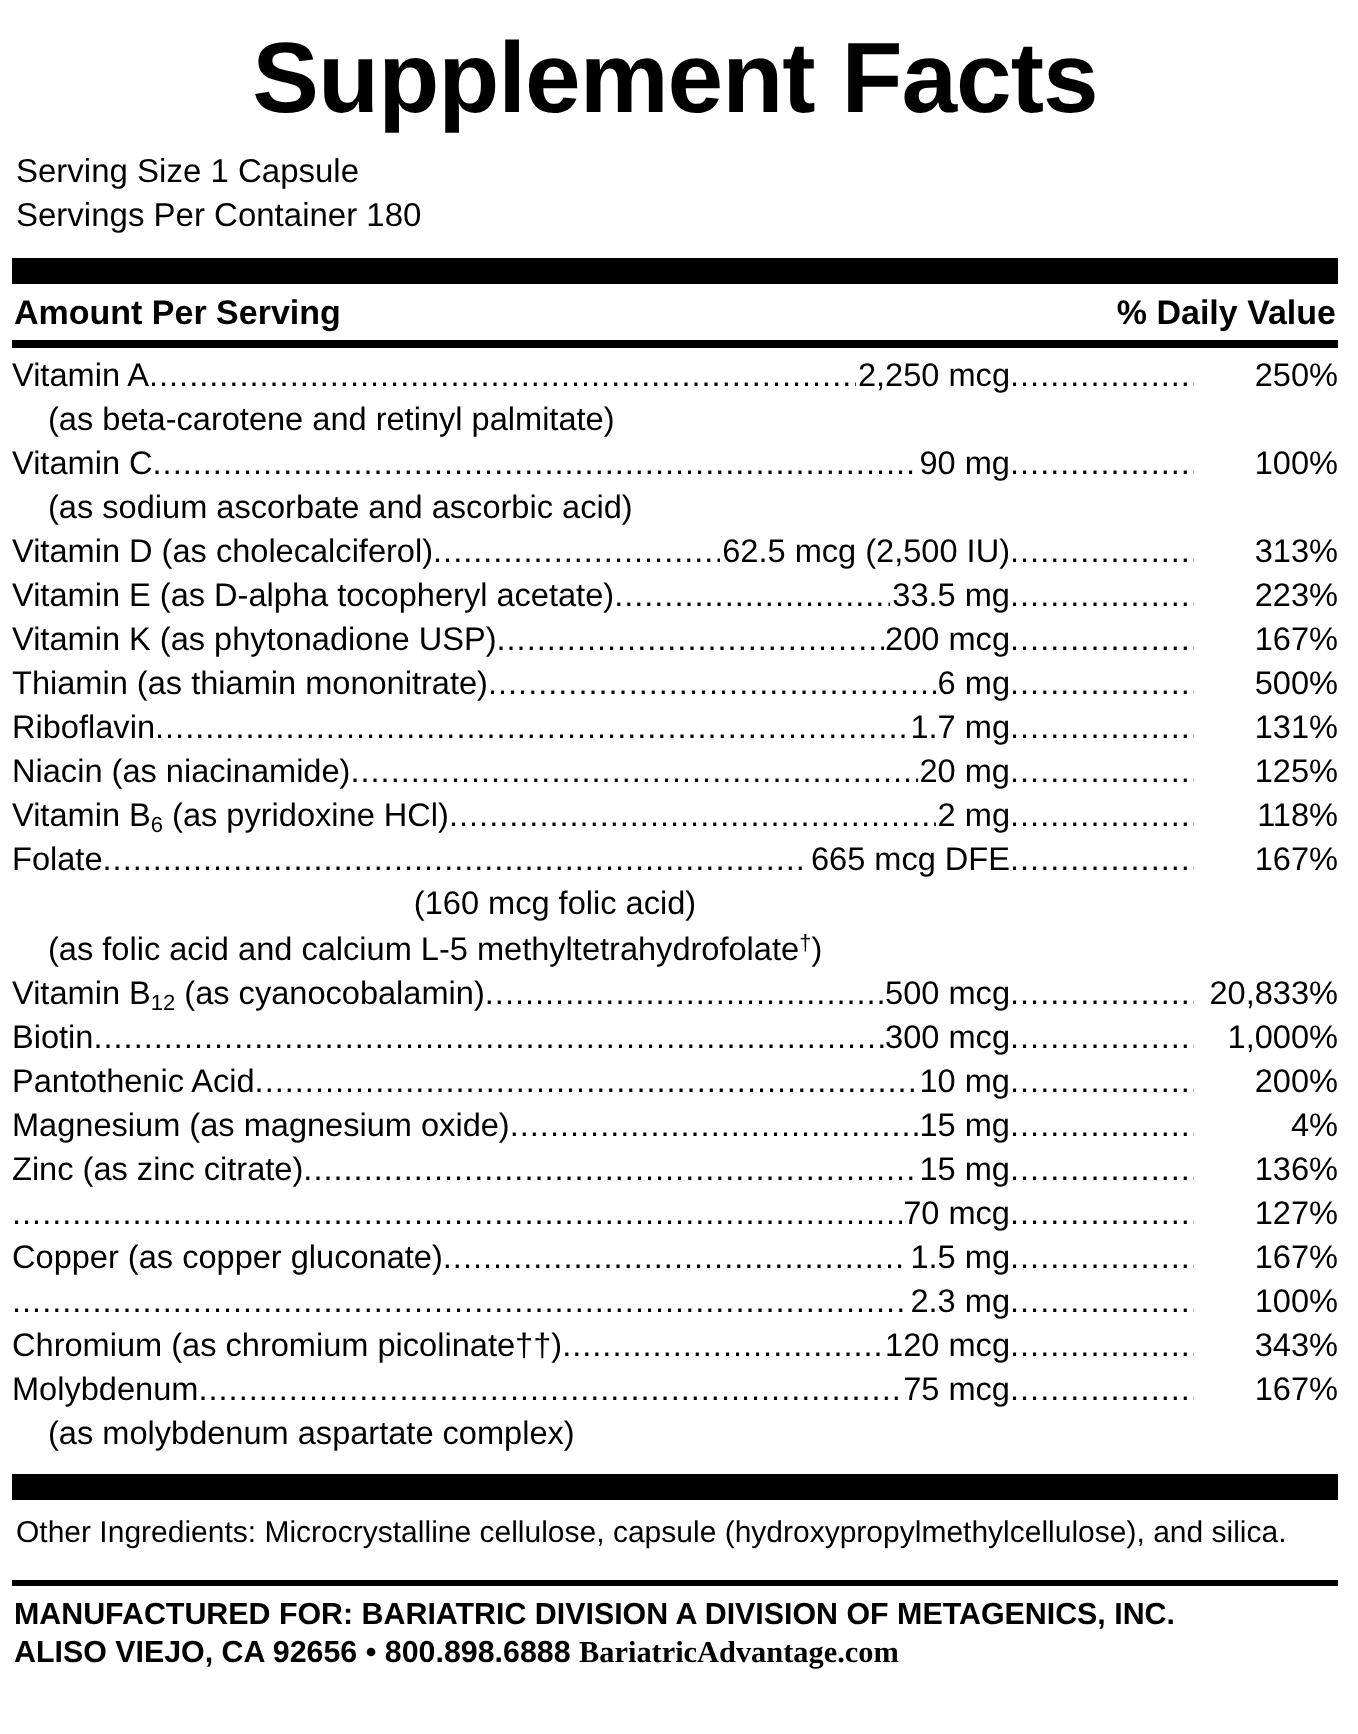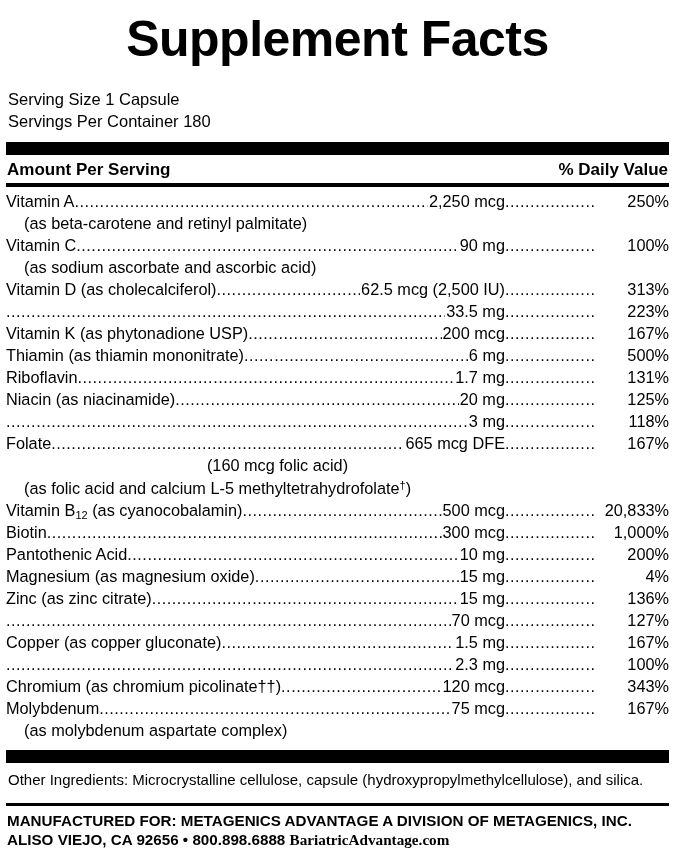--- a/index.html
+++ b/index.html
@@ -24,21 +24,21 @@
   .title {
     font-size: 50px;
     font-weight: bold;
     letter-spacing: -0.5px;
     line-height: 1.0;
     margin: 8px 0 0 0;
     text-align: center;
     white-space: nowrap;
   }
   .serving-lines {
-    margin-top: 25px;
+    margin-top: 12px;
     margin-left: 2px;
     font-size: 16.5px;
     line-height: 1.32;
   }
   .rule-thick {
     height: 13px;
     background: #000;
     margin-top: 9px;
   }
   .rule-med {
@@ -180,20 +180,21 @@
       </div>
       <div class="subline">(as sodium ascorbate and ascorbic acid)</div>
       <div class="nrow">
         <span class="nname">Vitamin D (as cholecalciferol)</span>
         <span class="dots">........................................................................................................................................................................................................</span>
         <span class="namt"> 62.5 mcg (2,500 IU) </span>
         <span class="dots2">........................................................................................................................................................................................................</span>
         <span class="ndv">313%</span>
       </div>
       <div class="nrow">
+        <span class="nname">Vitamin E (as D-alpha tocopheryl acetate)</span>
         <span class="dots">........................................................................................................................................................................................................</span>
         <span class="namt"> 33.5 mg </span>
         <span class="dots2">........................................................................................................................................................................................................</span>
         <span class="ndv">223%</span>
       </div>
       <div class="nrow">
         <span class="nname">Vitamin K (as phytonadione USP)</span>
         <span class="dots">........................................................................................................................................................................................................</span>
         <span class="namt"> 200 mcg </span>
         <span class="dots2">........................................................................................................................................................................................................</span>
@@ -214,22 +215,23 @@
         <span class="ndv">131%</span>
       </div>
       <div class="nrow">
         <span class="nname">Niacin (as niacinamide)</span>
         <span class="dots">........................................................................................................................................................................................................</span>
         <span class="namt"> 20 mg </span>
         <span class="dots2">........................................................................................................................................................................................................</span>
         <span class="ndv">125%</span>
       </div>
       <div class="nrow">
-        <span class="dots">........................................................................................................................................................................................................</span>
-        <span class="namt"> 3 mg </span>
+        <span class="nname">Vitamin B<sub>6</sub> (as pyridoxine HCl)</span>
+        <span class="dots">........................................................................................................................................................................................................</span>
+        <span class="namt"> 2 mg </span>
         <span class="dots2">........................................................................................................................................................................................................</span>
         <span class="ndv">118%</span>
       </div>
       <div class="nrow">
         <span class="nname">Folate</span>
         <span class="dots">........................................................................................................................................................................................................</span>
         <span class="namt"> 665 mcg DFE </span>
         <span class="dots2">........................................................................................................................................................................................................</span>
         <span class="ndv">167%</span>
       </div>
@@ -306,19 +308,19 @@
       <div class="subline">(as molybdenum aspartate complex)</div>
     </div>
 
   <div class="rule-thick"></div>
 
   <div class="other">Other Ingredients: Microcrystalline cellulose, capsule (hydroxypropylmethylcellulose), and silica.</div>
 
   <div class="footer-rule"></div>
 
   <div class="footer">
-    <div>MANUFACTURED FOR: METAGENICS ADVANTAGE A DIVISION OF METAGENICS, INC.</div>
+    <div>MANUFACTURED FOR: BARIATRIC DIVISION A DIVISION OF METAGENICS, INC.</div>
     <div>
       <span class="addr">ALISO VIEJO, CA 92656  •  800.898.6888  </span><span class="site">BariatricAdvantage.com</span>
     </div>
   </div>
 
 </div>
 
 </body></html>

